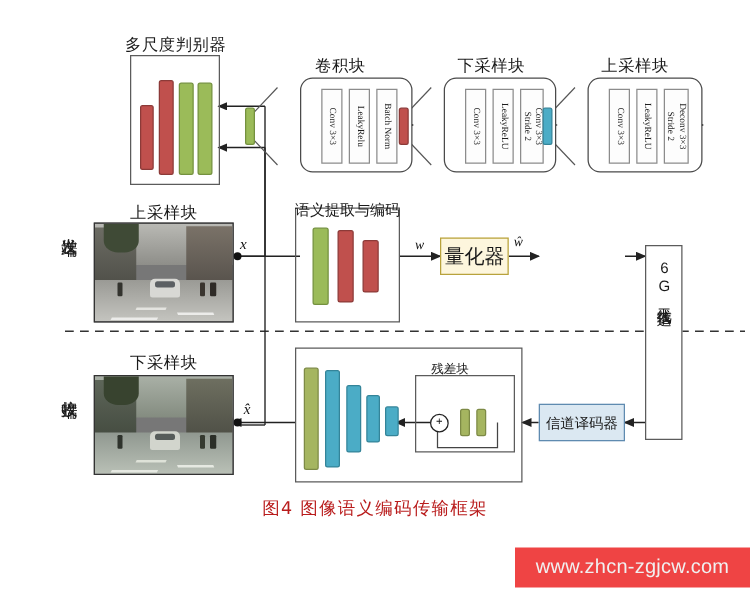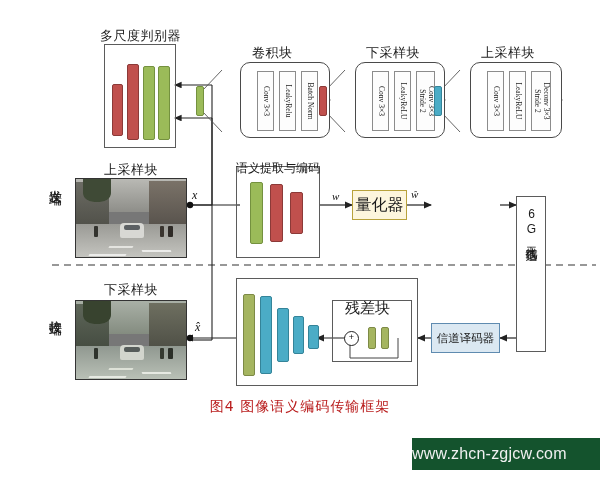--- a/index.html
+++ b/index.html
@@ -16,22 +16,22 @@
   
   .tg-badge{
     left:8px;top:8px;width:140px;height:28px;
     background:#5a5a5a;color:#f2f2f2;
     font-size:17px;line-height:28px;
     padding-left:10px;box-sizing:border-box;
     letter-spacing:.3px;
   }
   .url-badge{
     left:412px;top:438px;width:188px;height:32px;
-    background:#14532d;color:#f0f0f0;
-    font-size:16px;line-height:32px;
+    background:#ef4444;color:#f0f0f0;
+    font-size:16px;line-height:32px;text-align:center;
     letter-spacing:.2px;
   }
 
   
   .framebox{border:1px solid #5b5b5b;background:transparent;box-sizing:border-box;}
   .rndbox{border:1.2px solid #4a4a4a;border-radius:10px;box-sizing:border-box;background:#fff;}
   .cellbox{border:1px solid #8c8c8c;background:#fdfdfd;box-sizing:border-box;}
 
   .cn{font-family:"DejaVu Sans","Liberation Sans",sans-serif;color:#1a1a1a;}
   .title-cn{font-size:13px;letter-spacing:.5px;white-space:nowrap;}
@@ -267,21 +267,21 @@
 
   <div class="abs" style="left:240px;top:292px;width:80px;height:88px;">
     <div class="bar olive" style="left:3px;top:2px;width:12px;height:82px;"></div>
     <div class="bar blue" style="left:20px;top:4px;width:12px;height:78px;"></div>
     <div class="bar blue" style="left:37px;top:16px;width:12px;height:54px;"></div>
     <div class="bar blue" style="left:53px;top:24px;width:11px;height:38px;"></div>
     <div class="bar blue" style="left:68px;top:33px;width:11px;height:24px;"></div>
   </div>
 
   <div class="abs framebox" style="left:332px;top:300px;width:80px;height:62px;"></div>
-  <div class="abs cn small-cn" style="left:345px;top:299px;font-size:15px;font-family:Liberation Serif, serif;">残差块</div>
+  <div class="abs cn small-cn" style="left:345px;top:288px;font-size:10px;font-family:Liberation Serif, serif;">残差块</div>
   <div class="abs" style="left:344px;top:331px;width:13px;height:13px;border:1.2px solid #222;border-radius:50%;background:#fff;">
     <span style="display:block;font-size:9px;line-height:11px;text-align:center;color:#111;">+</span>
   </div>
   <div class="bar olive" style="left:368px;top:327px;width:8px;height:22px;"></div>
   <div class="bar olive" style="left:381px;top:327px;width:8px;height:22px;"></div>
 
   <div class="abs" style="left:431px;top:323px;width:69px;height:30px;background:#dbe8f2;border:1.4px solid #5f8bb0;box-sizing:border-box;">
     <div class="cn" style="font-size:11.5px;text-align:center;line-height:28px;">信道译码器</div>
   </div>
 

